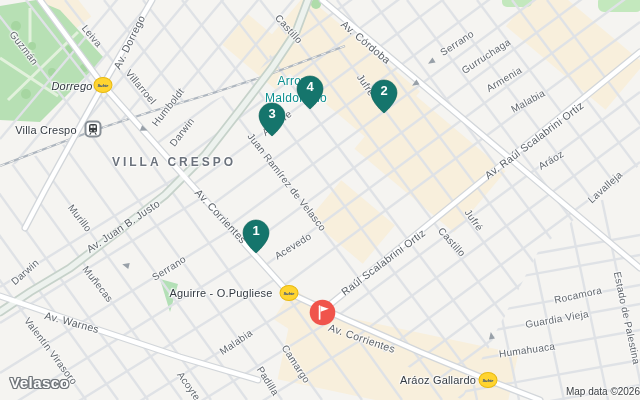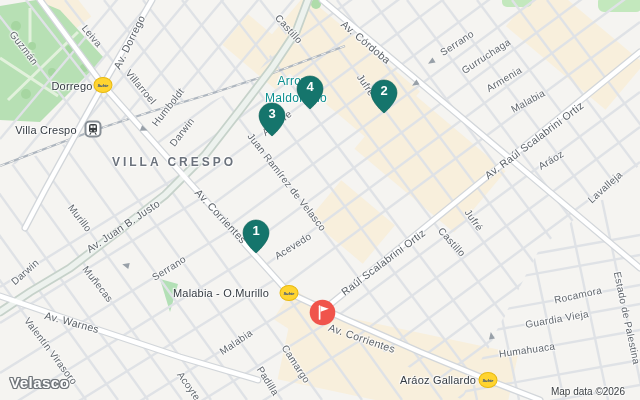--- a/index.html
+++ b/index.html
@@ -21,21 +21,21 @@
   .railbadge{width:17px;height:17px;border-radius:5px;background:#fff;border:2px solid #878E95;
              display:flex;align-items:center;justify-content:center;box-sizing:border-box;}
   .pin{position:absolute;width:28px;height:35px;}
   .pin .num{position:absolute;left:0;top:4px;width:28px;text-align:center;
             color:#fff;font-size:13px;font-weight:bold;}
   .redmark{position:absolute;width:27px;height:27px;}
   #google-logo{position:absolute;left:10px;top:374px;font-size:15px;font-weight:700;color:#fff;
       letter-spacing:.5px;
       text-shadow:1px 1px 0 #70757a,-1px -1px 0 #70757a,1px -1px 0 #70757a,-1px 1px 0 #70757a,
                   0 1px 0 #70757a,0 -1px 0 #70757a,1px 0 0 #70757a,-1px 0 0 #70757a;}
-  #attribution{position:absolute;right:15px;bottom:3px;font-size:10px;color:#3C4043;
+  #attribution{position:absolute;right:0;bottom:3px;font-size:10px;color:#3C4043;
       text-shadow:0 0 2px #fff,0 0 2px #fff,1px 1px 1px #fff,-1px -1px 1px #fff;}
 </style>
 </head>
 <body>
 
 <div id="stage">
 
   <svg class="base" width="640" height="400" viewBox="0 0 640 400">
     <defs>
       <clipPath id="zoneA">
@@ -239,34 +239,34 @@
       <div class="lbl " style="left: 236px; top: 342px; transform: translate(-50%, -50%) rotate(-34deg);">Malabia</div>
       <div class="lbl " style="left: 296px; top: 364px; transform: translate(-50%, -50%) rotate(57deg);">Camargo</div>
       <div class="lbl " style="left: 268px; top: 381px; transform: translate(-50%, -50%) rotate(58deg);">Padilla</div>
       <div class="lbl " style="left: 189px; top: 386px; transform: translate(-50%, -50%) rotate(55deg);">Acoyte</div>
       <div class="lbl " style="left: 25px; top: 272px; transform: translate(-50%, -50%) rotate(-42deg);">Darwin</div>
       <div class="lbl area" style="left: 174px; top: 162px;">VILLA CRESPO</div>
       <div class="lbl water" style="left: 296px; top: 90px;">Arroyo
 Maldonado</div>
     </div>
   <div id="layer-stations">
-      <div class="lbl station" style="left: 72px; top: 86px;">Dorrego</div>
+      <div class="lbl station" style="left: 72px; top: 86px; font-style: italic;">Dorrego</div>
       <div class="icon subte" style="left: 103px; top: 85px;">Subte</div>
       <div class="lbl station" style="left: 46px; top: 130px;">Villa Crespo</div>
       <div class="icon railbadge" style="left: 93px; top: 129px;">
         <svg width="11" height="12" viewBox="0 0 11 12">
           <rect x="1.5" y="0.5" width="8" height="8.5" rx="2" fill="#3C4043"></rect>
           <rect x="3" y="2" width="2.2" height="2.4" fill="#fff"></rect>
           <rect x="5.9" y="2" width="2.2" height="2.4" fill="#fff"></rect>
           <circle cx="3.6" cy="7.3" r="0.8" fill="#fff"></circle>
           <circle cx="7.4" cy="7.3" r="0.8" fill="#fff"></circle>
           <path d="M3.4 9.5 L2.2 11.3 M7.6 9.5 L8.8 11.3" stroke="#3C4043" stroke-width="1.1"></path>
         </svg>
       </div>
-      <div class="lbl station" style="left: 221px; top: 293px;">Malabia - O.Murillo</div>
+      <div class="lbl station" style="left: 221px; top: 293px;">Aguirre - O.Pugliese</div>
       <div class="icon subte" style="left: 289px; top: 293px;">Subte</div>
       <div class="lbl station" style="left: 438px; top: 380px;">Aráoz Gallardo</div>
       <div class="icon subte" style="left: 488px; top: 380px;">Subte</div>
     </div>
   <div id="layer-markers">
       <div class="pin" style="left: 242px; top: 219px;"><svg width="28" height="35" viewBox="0 0 28 35">
           <path d="M14 1 C6.8 1 1 6.7 1 13.9 C1 23.4 14 34 14 34 C14 34 27 23.4 27 13.9 C27 6.7 21.2 1 14 1 Z" fill="#15756C" stroke="#0E5F58" stroke-width="0.6"></path>
         </svg><div class="num">1</div></div>
       <div class="pin" style="left: 370px; top: 79px;"><svg width="28" height="35" viewBox="0 0 28 35">
           <path d="M14 1 C6.8 1 1 6.7 1 13.9 C1 23.4 14 34 14 34 C14 34 27 23.4 27 13.9 C27 6.7 21.2 1 14 1 Z" fill="#15756C" stroke="#0E5F58" stroke-width="0.6"></path>

